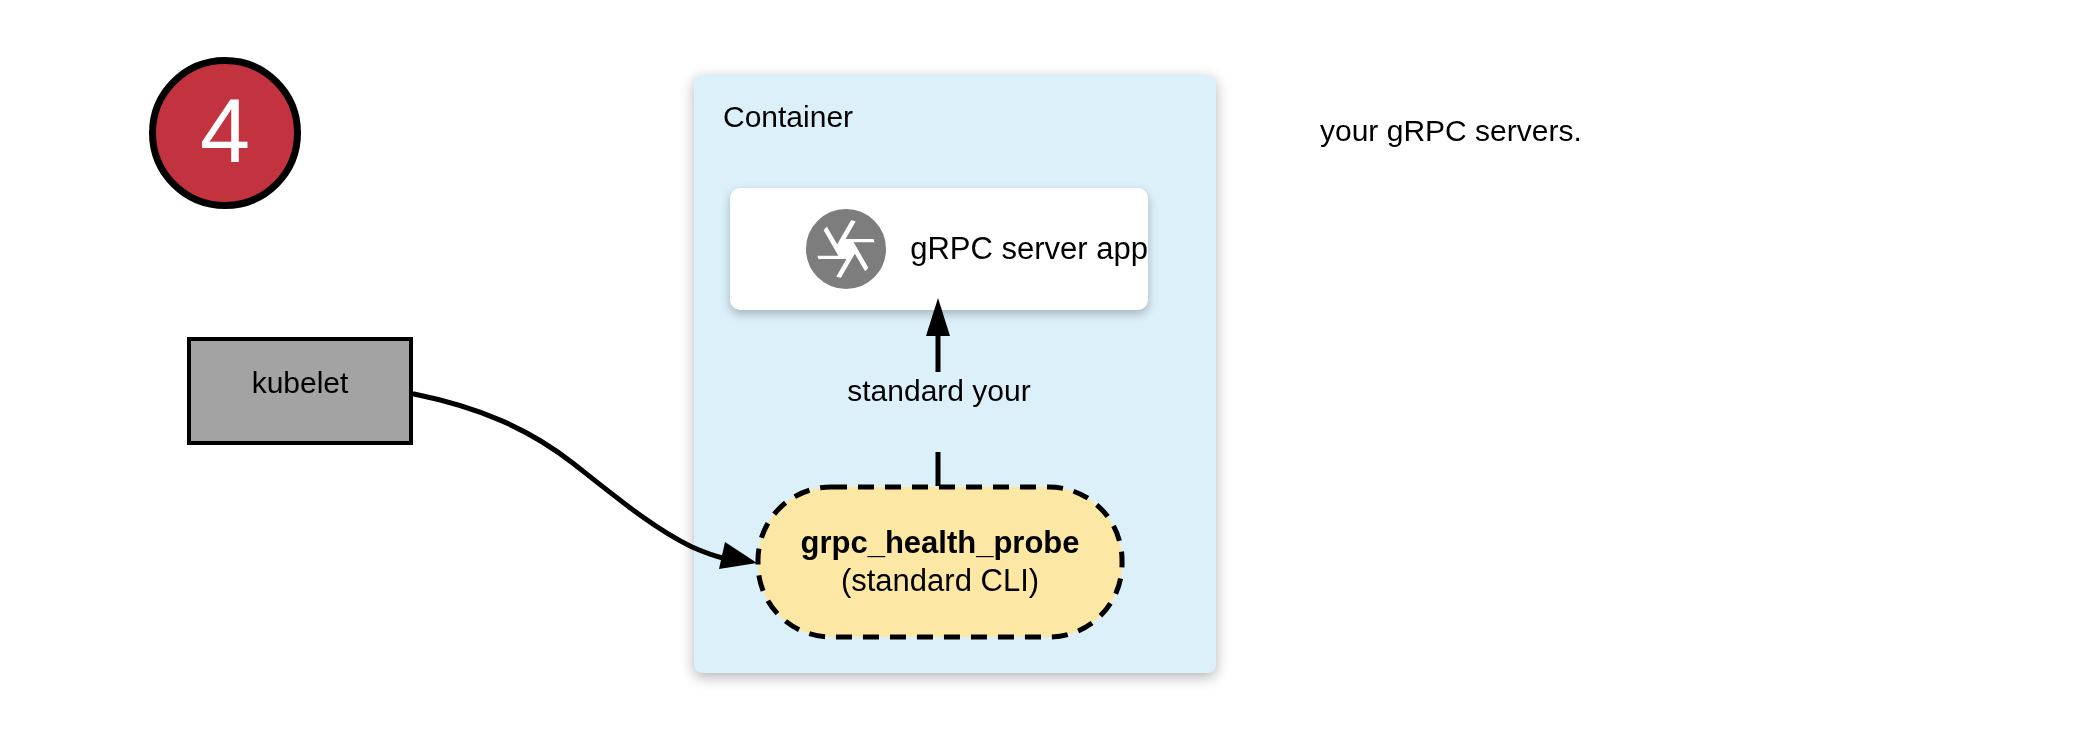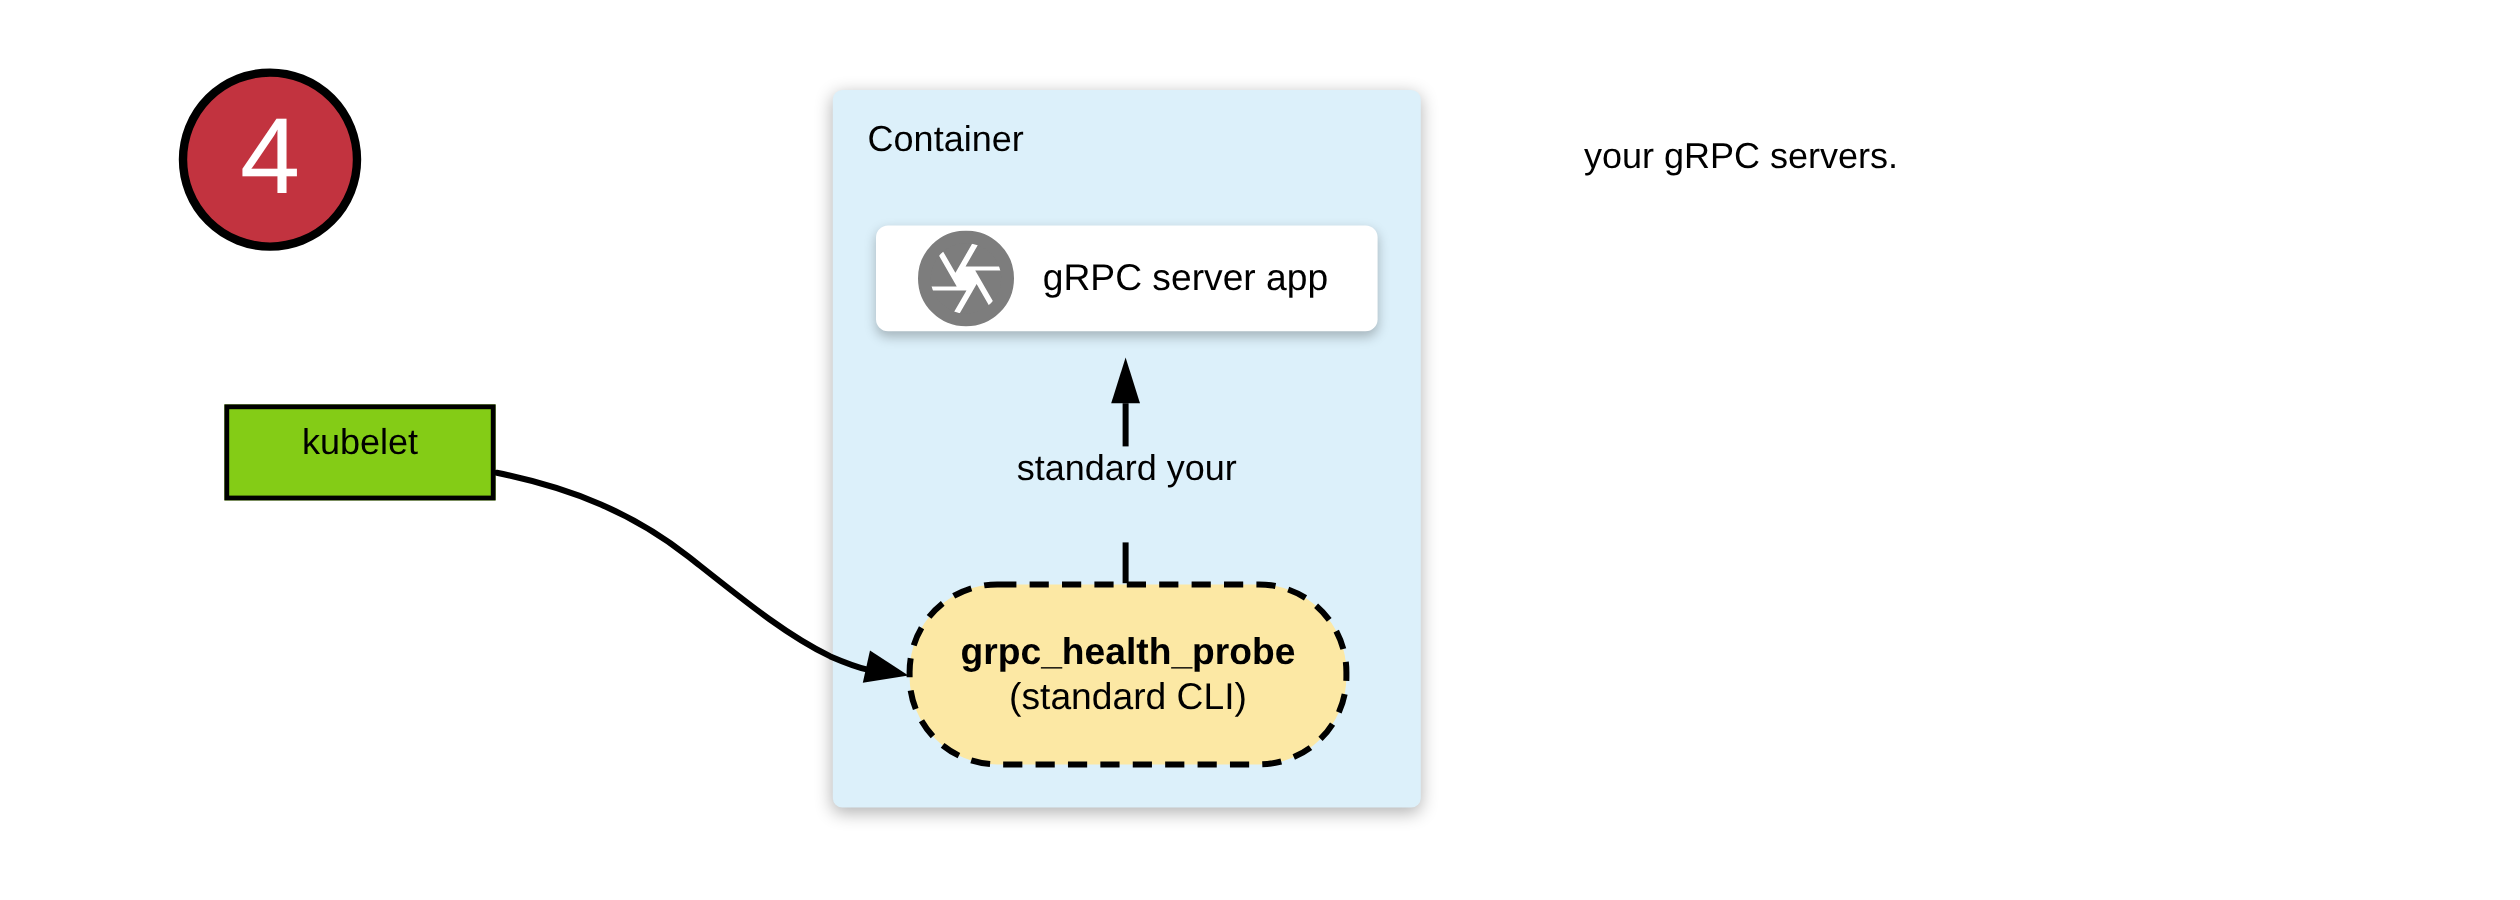--- a/index.html
+++ b/index.html
@@ -28,47 +28,49 @@
     display:flex;align-items:center;justify-content:center;
   }
   .step-badge span{
     color:#fff;font-size:90px;line-height:1;font-weight:400;
     transform:translateY(-2px);
   }
 
   
   .kubelet-box{
     position:absolute;left:187px;top:337px;
-    width:226px;height:80px;box-sizing:border-box;
-    background:#84cc16;border:4px solid var(--stroke-black,#000);
+    width:226px;height:108px;box-sizing:border-box;
+    background:#a3a3a3;border:4px solid var(--stroke-black,#000);
     display:flex;align-items:center;justify-content:center;
   }
   .kubelet-box span{font-size:30px;transform:translateY(-8px);}
 
   
   .container-box{
     position:absolute;left:694px;top:75px;
     width:490px;height:598px;
     background:var(--container-blue,#DCF0FA);
     border-radius:8px;
     box-shadow:0 4px 14px rgba(0,0,0,0.30);
+    padding-left:32px;
   }
   .container-title{
     position:absolute;left:29px;top:24px;
     font-size:30px;line-height:36px;
   }
 
   
   .server-app{
     position:absolute;left:36px;top:113px;
-    width:418px;height:88px;box-sizing:border-box;
+    width:418px;height:122px;box-sizing:border-box;
     background:#fff;border-radius:10px;
     box-shadow:0 4px 10px rgba(0,0,0,0.25);
     display:flex;align-items:center;
     padding-left:35px;
+    justify-content:flex-end;
   }
   .server-app .app-label{font-size:31px;margin-left:24px;}
 
   
   .pill-text{
     position:absolute;left:64px;top:412px;z-index:10;
     width:364px;height:150px;
     display:flex;flex-direction:column;align-items:center;justify-content:center;
     text-align:right;line-height:38px;
   }

